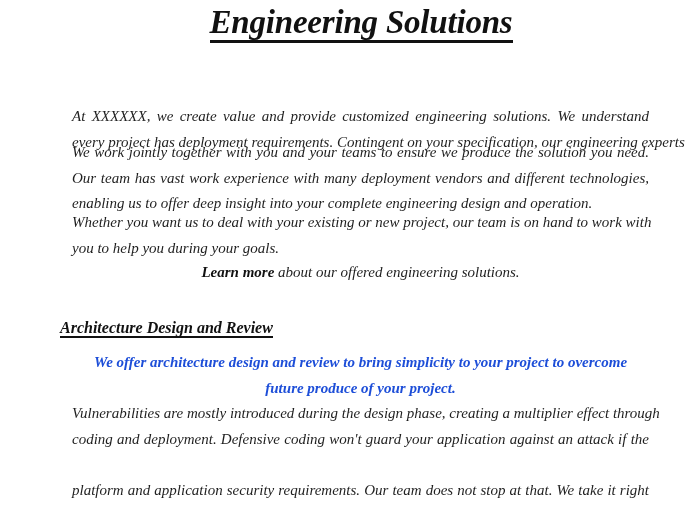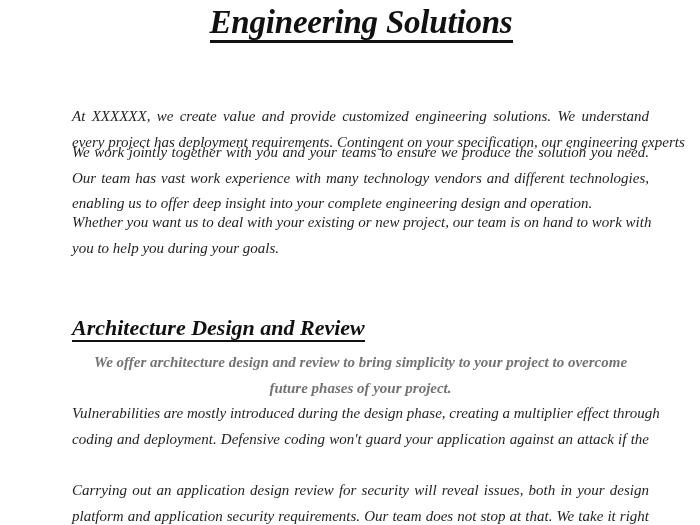--- a/index.html
+++ b/index.html
@@ -60,40 +60,40 @@
       line-height: 25.6px;
       text-align: center;
       color: #1f1f1f;
     }
     .learn b {
       color: #111;
       cursor: pointer;
     }
     .h2 {
       position: absolute;
-      left: 72px;
+      left: 60px;
       top: 314px;
-      font-size: 22px;
+      font-size: 16px;
       font-weight: bold;
       line-height: 28px;
       color: #111;
     }
     .h2 span {
       border-bottom: 2px solid #111;
     }
     .lead {
       position: absolute;
       left: 72px;
       width: 577px;
       top: 350px;
       font-size: 15px;
       font-weight: bold;
       line-height: 25.6px;
       text-align: center;
-      color: #737373;
+      color: #1d4ed8;
     }
     .p4 { top: 401px; }
     .p5 { top: 478px; }
     .line {
       display: block;
       text-align: justify;
       text-align-last: justify;
       white-space: nowrap;
       height: 25.6px;
     }
@@ -110,42 +110,44 @@
     <span>Engineering Solutions</span>
   </div>
 
   <div class="body-text p1">
     <span class="line">At XXXXXX, we create value and provide customized engineering solutions. We understand</span>
     <span class="line">every project has deployment requirements. Contingent on your specification, our engineering experts</span>
   </div>
 
   <div class="body-text p2">
     <span class="line">We work jointly together with you and your teams to ensure we produce the solution you need.</span>
-    <span class="line">Our team has vast work experience with many technology vendors and different technologies,</span>
+    <span class="line">Our team has vast work experience with many deployment vendors and different technologies,</span>
     <span class="line last">enabling us to offer deep insight into your complete engineering design and operation.</span>
   </div>
 
   <div class="body-text p3">
     <span class="line">Whether you want us to deal with your existing or new project, our team is on hand to work with</span>
     <span class="line last">you to help you during your goals.</span>
   </div>
 
+  <div class="learn">
+    <b>Learn more</b><span> about our offered engineering solutions.</span>
+  </div>
 
   <div class="h2">
     <span>Architecture Design and Review</span>
   </div>
 
   <div class="lead">
     <div>We offer architecture design and review to bring simplicity to your project to overcome</div>
-    <div>future phases of your project.</div>
+    <div>future produce of your project.</div>
   </div>
 
   <div class="body-text p4">
     <span class="line">Vulnerabilities are mostly introduced during the design phase, creating a multiplier effect through</span>
     <span class="line">coding and deployment. Defensive coding won't guard your application against an attack if the</span>
   </div>
 
   <div class="body-text p5">
-    <span class="line">Carrying out an application design review for security will reveal issues, both in your design</span>
     <span class="line">platform and application security requirements. Our team does not stop at that. We take it right</span>
   </div>
 
 </div>
 
 </body></html>

